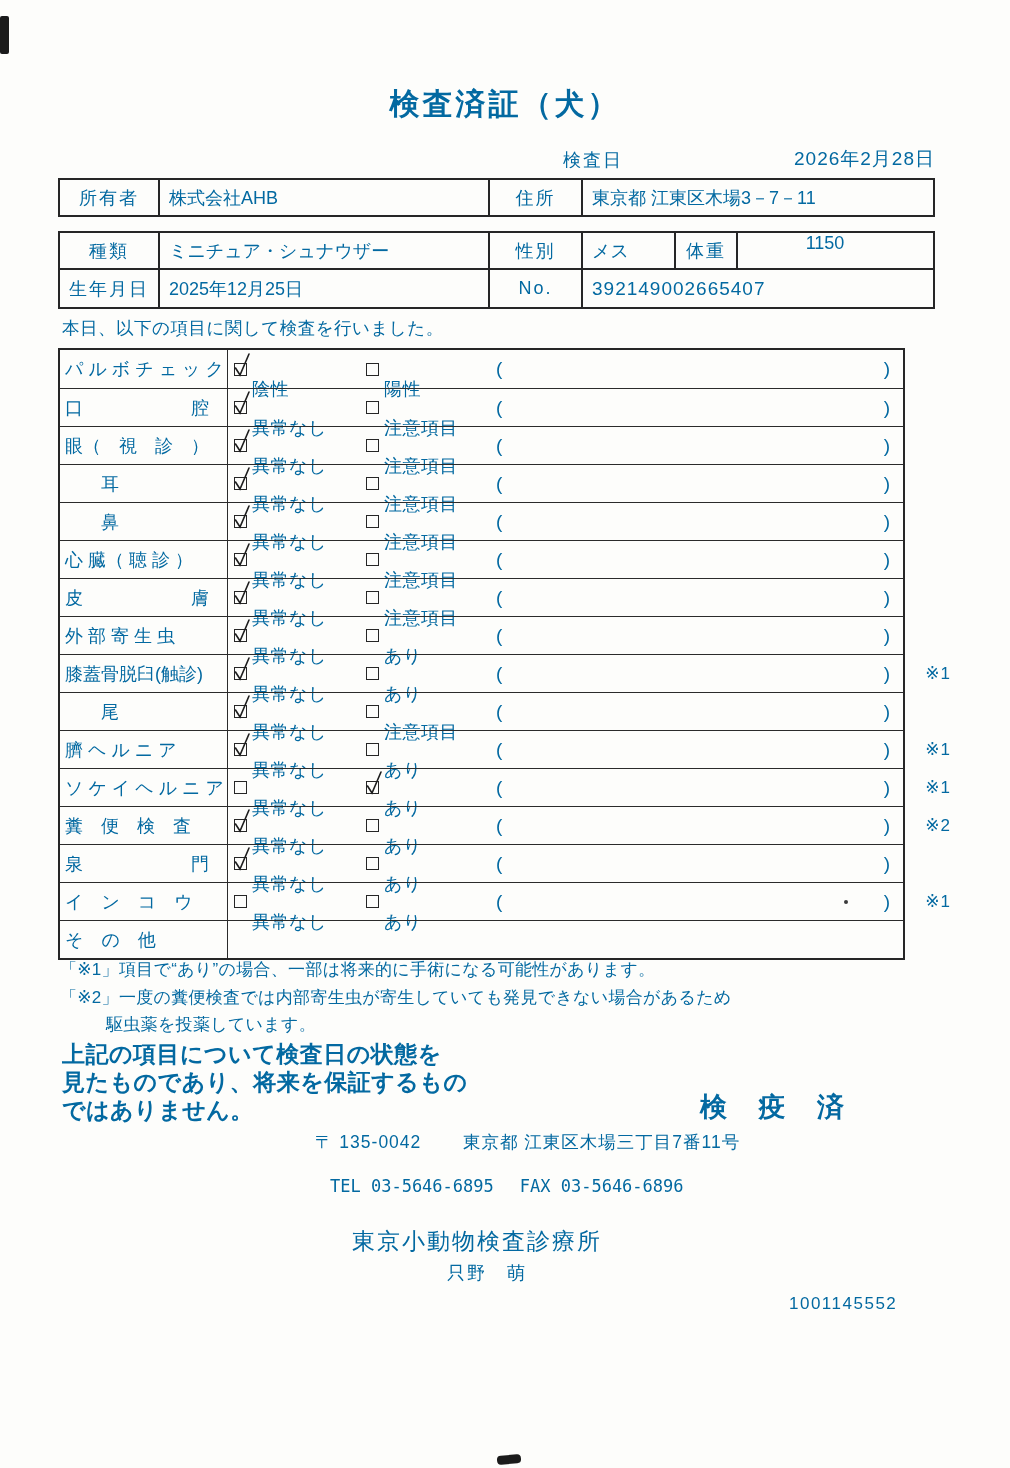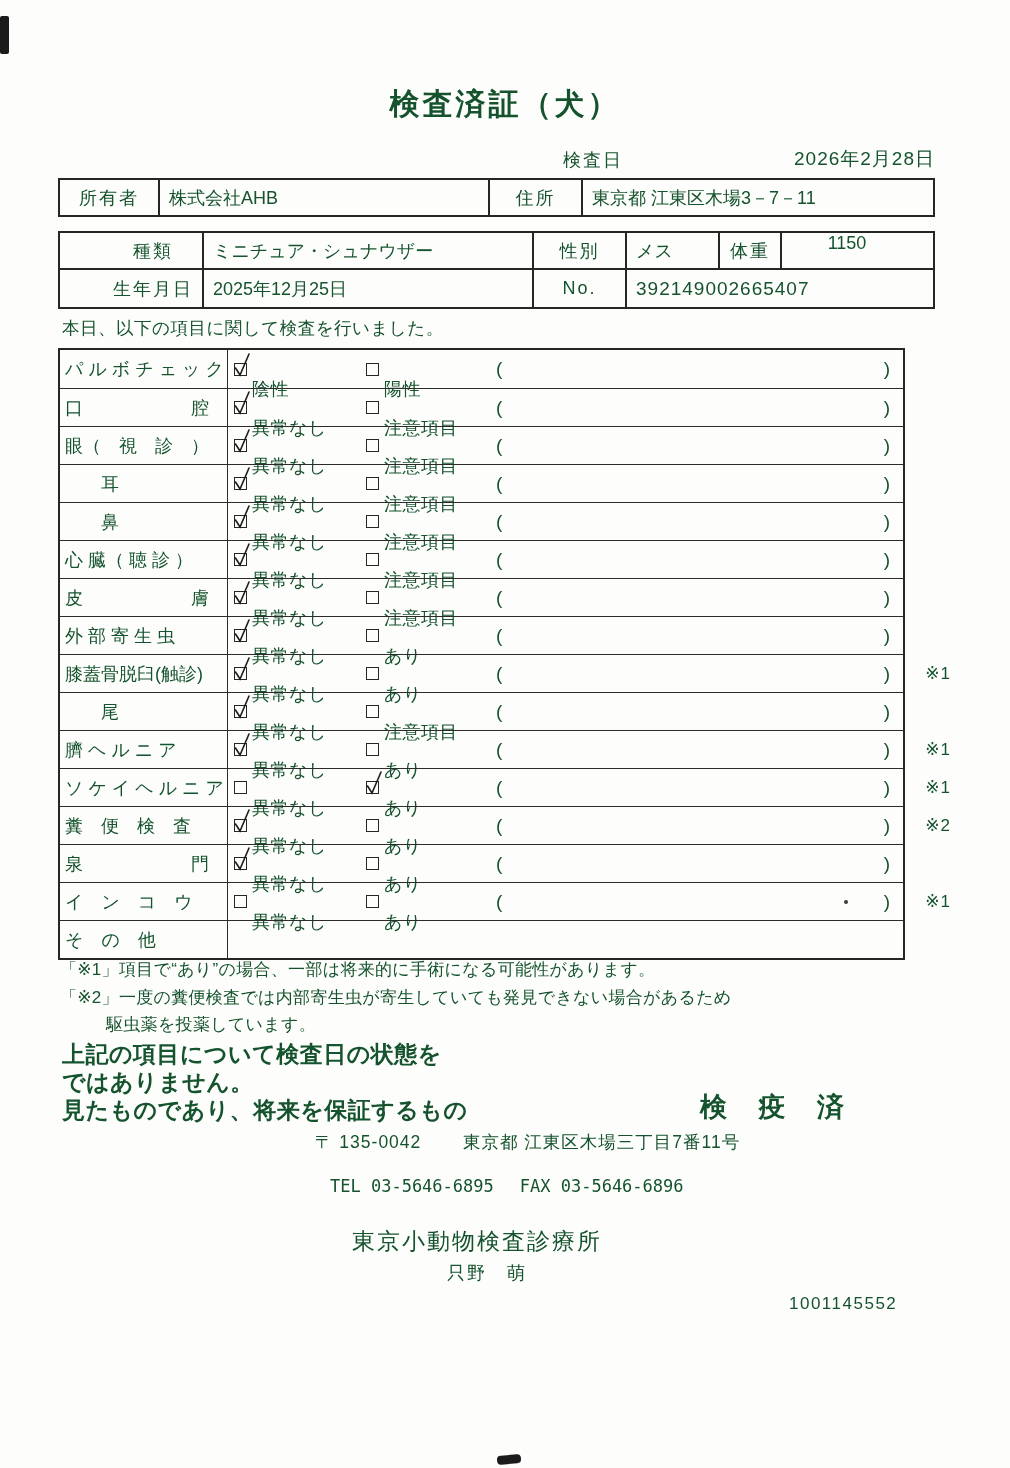--- a/index.html
+++ b/index.html
@@ -1,35 +1,35 @@
 <!DOCTYPE html>
 <html><head>
 <meta charset="utf-8">
 <style>
   * { margin:0; padding:0; box-sizing:border-box; }
   html,body { background:#e9e9e9; }
   .page {
     position:relative; width:1010px; height:1468px; margin:0 auto;
-    background:#fdfdfb; color:#14532d; overflow:hidden;
+    background:#fdfdfb; color:#0369a1; overflow:hidden;
     font-family:"Liberation Sans","DejaVu Sans",sans-serif;
   }
   .artifact { position:absolute; background:#1b1b1b; }
   .a-topleft { left:0; top:16px; width:9px; height:38px; border-radius:2px; }
   .a-bottom  { left:497px; top:1455px; width:24px; height:9px; border-radius:4px; transform:rotate(-5deg); }
 
   .title { position:absolute; top:84px; left:0; width:100%; text-align:center;
            font-size:30px; font-weight:600; letter-spacing:3px; }
 
   .date-label { position:absolute; top:148px; left:563px; font-size:18px; letter-spacing:2px; }
   .date-value { position:absolute; top:146px; right:75px; font-size:19px; letter-spacing:1px; }
 
   .t1 { position:absolute; left:58px; top:178px; width:877px; height:39px;
         border:2px solid #262626; display:grid; grid-template-columns:100px 330px 93px 1fr; }
   .t2 { position:absolute; left:58px; top:231px; width:877px; border:2px solid #262626; }
-  .t2 .row { display:grid; height:37px;padding-left:44px; }
+  .t2 .row { display:grid; height:37px; }
   .t2 .r1  { grid-template-columns:100px 330px 93px 93px 62px 1fr; border-bottom:2px solid #262626; }
   .t2 .r2  { grid-template-columns:100px 330px 93px 1fr; }
   .cell { display:flex; align-items:center; font-size:18px; padding:0 9px; overflow:hidden; white-space:nowrap; }
   .cell.lab { justify-content:center; letter-spacing:2px; padding:0 2px; }
   .cell.bR  { border-right:2px solid #262626; }
   .cell.num { letter-spacing:1px; font-size:19px; }
   .cell.wval{ justify-content:flex-start; gap:14px; padding-right:30px;flex-direction:column; }
 
   .intro { position:absolute; left:62px; top:316px; font-size:17.5px; letter-spacing:0.5px; }
 
@@ -438,22 +438,22 @@
     </div>
 
   <div class="fnotes">
     <div>「※1」項目で“あり”の場合、一部は将来的に手術になる可能性があります。</div>
     <div>「※2」一度の糞便検査では内部寄生虫が寄生していても発見できない場合があるため</div>
     <div class="indent">駆虫薬を投薬しています。</div>
   </div>
 
   <div class="disclaimer">
     <div>上記の項目について検査日の状態を</div>
+    <div>見たものであり、将来を保証するもの</div>
     <div>ではありません。</div>
-    <div>見たものであり、将来を保証するもの</div>
   </div>
 
   <div class="stamp">検 疫 済</div>
 
   <div class="postal">〒 135-0042</div>
   <div class="addr2">東京都 江東区木場三丁目7番11号</div>
   <div class="telfax">
     <span>TEL 03-5646-6895</span>
     <span>FAX 03-5646-6896</span>
   </div>

